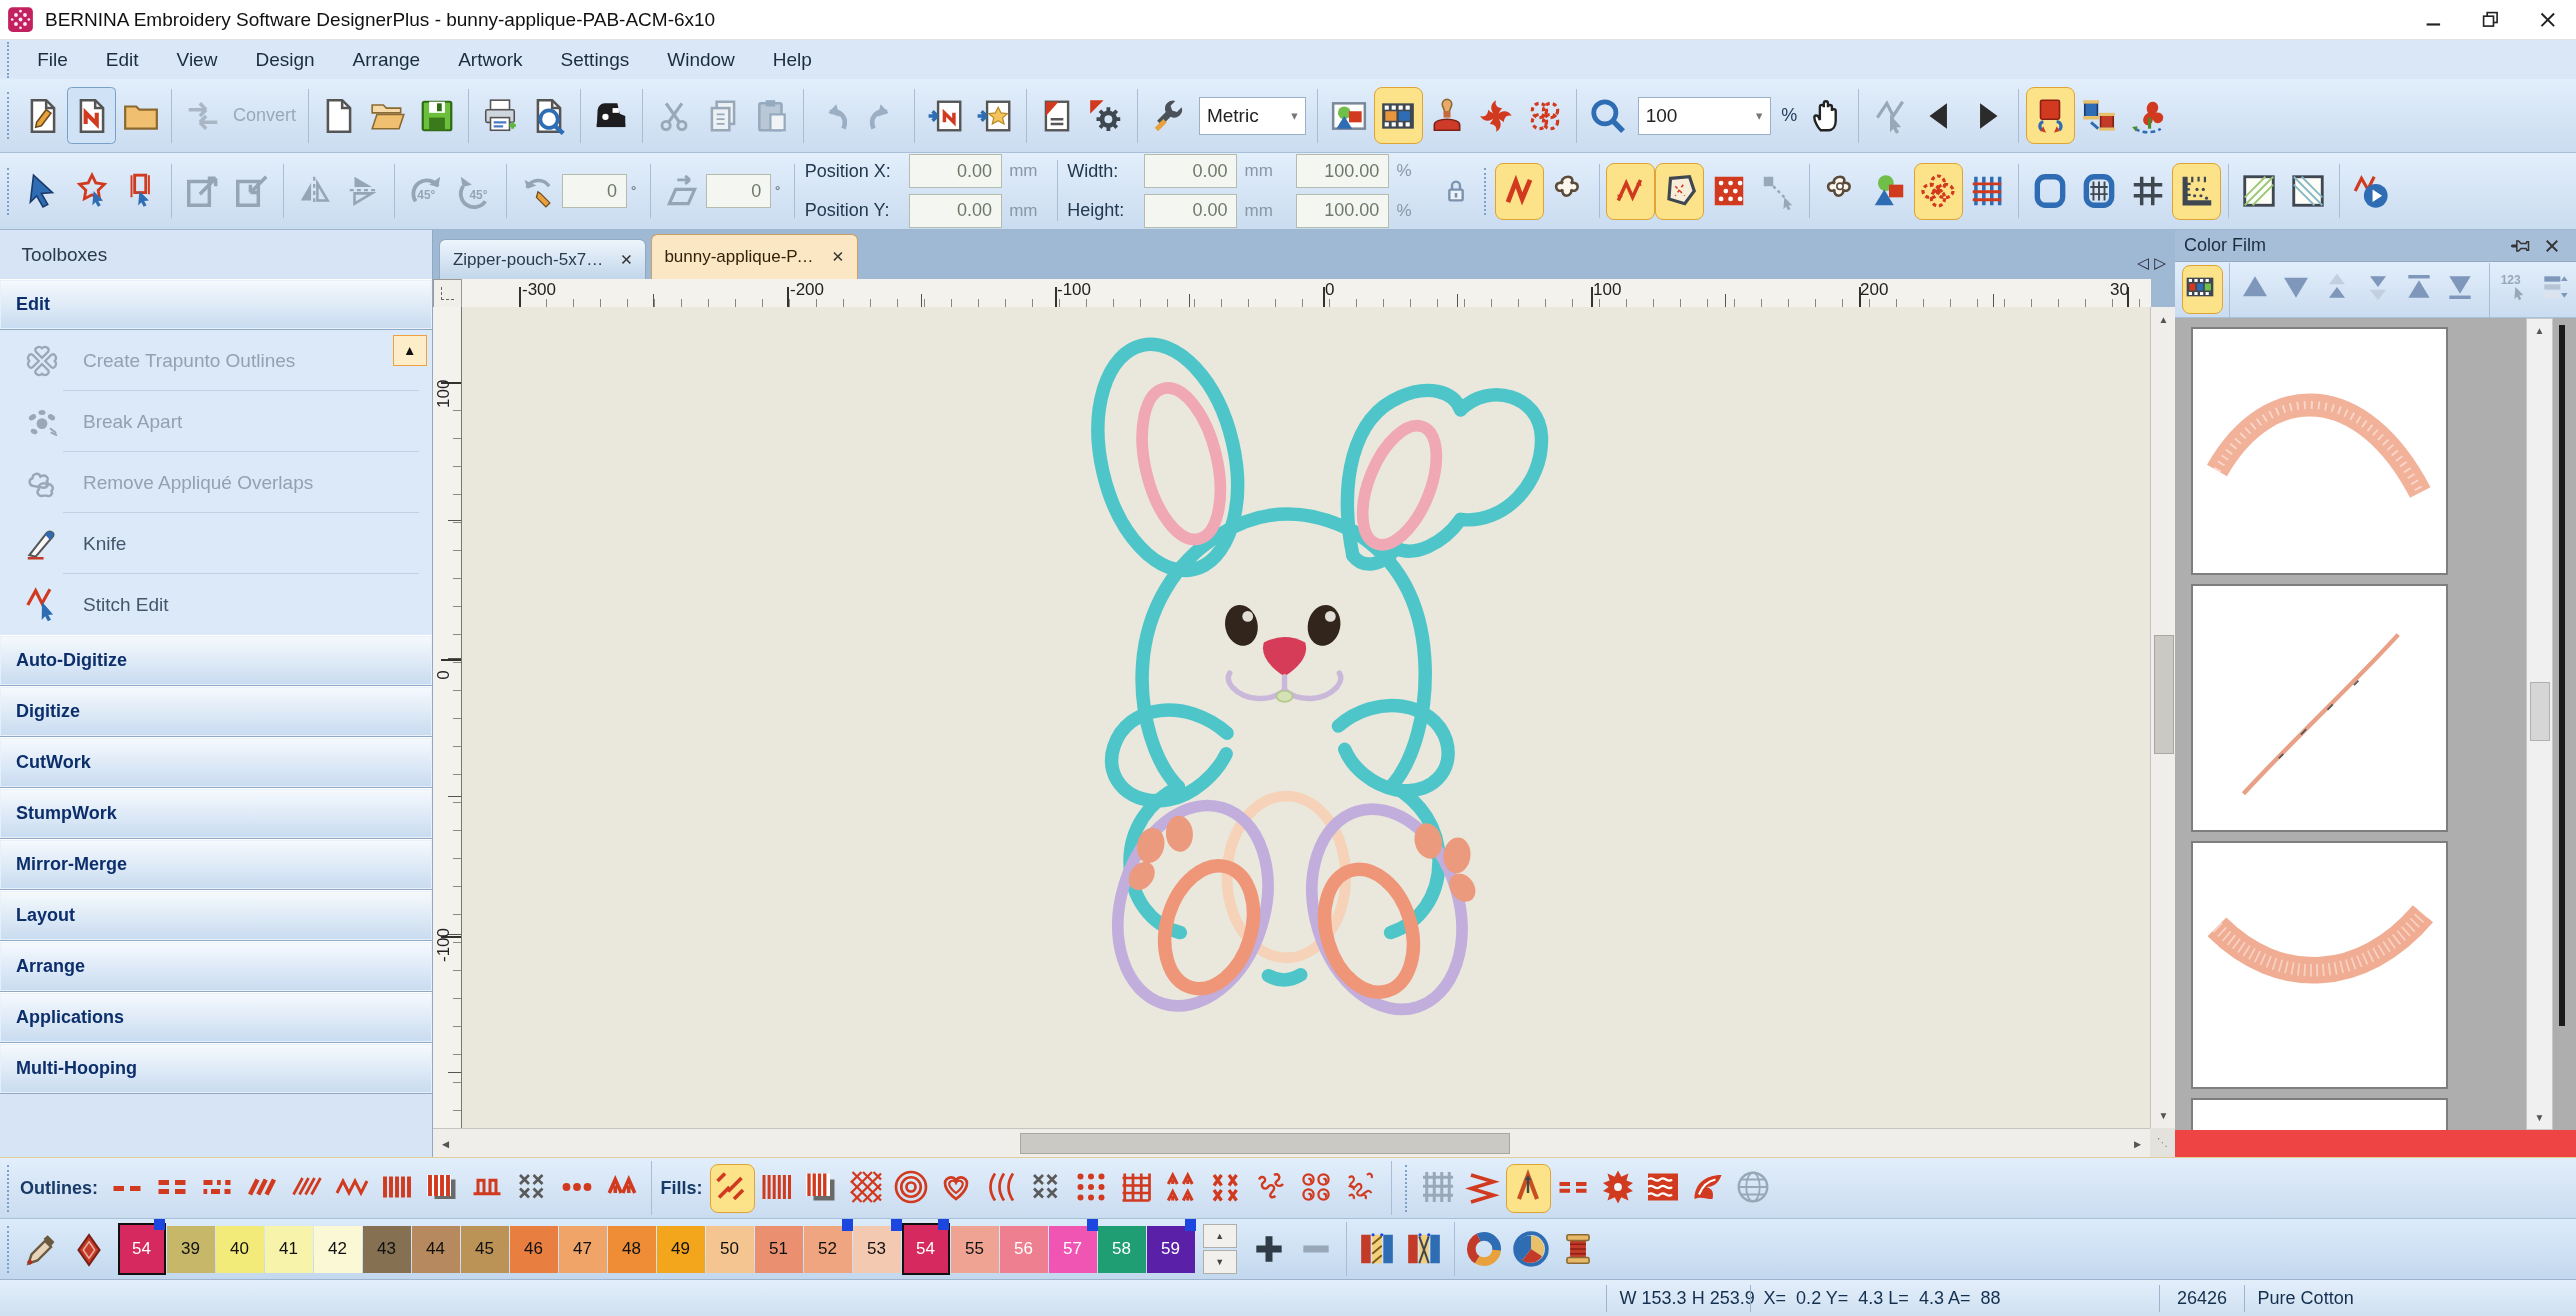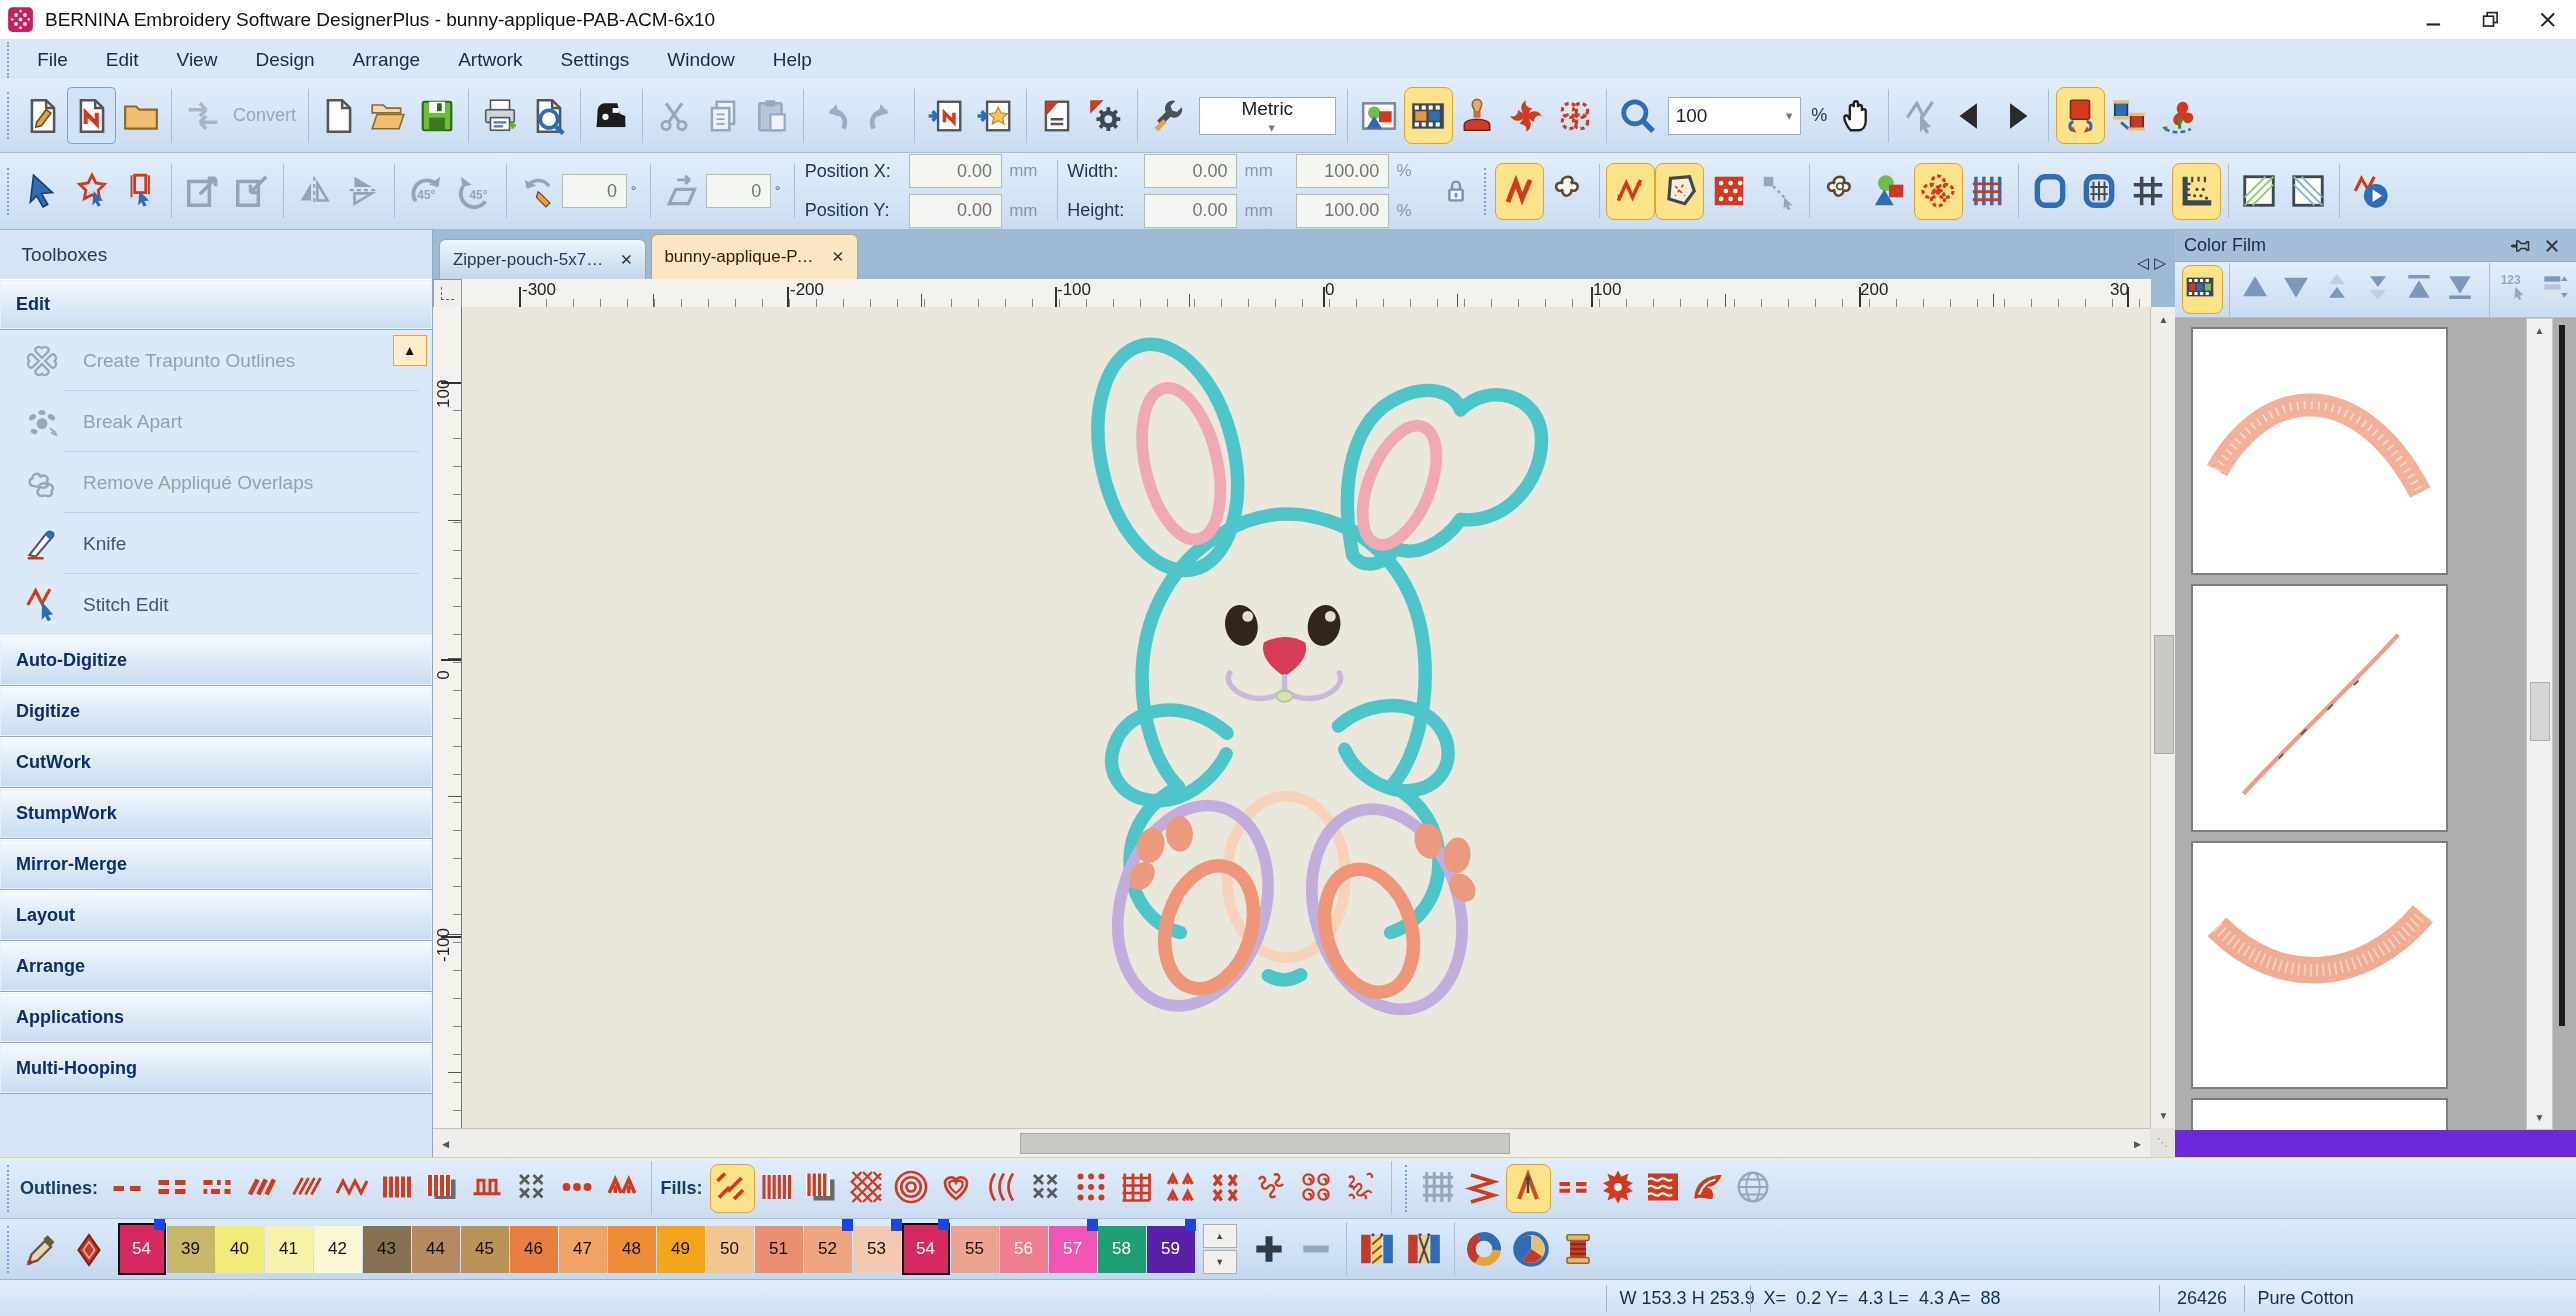--- a/index.html
+++ b/index.html
@@ -75,21 +75,21 @@
   .rlabel-v{position:absolute;left:1.8px;font-size:17px;color:#222;transform:rotate(-90deg);transform-origin:center;width:18px;text-align:center;}
   #canvas{position:absolute;left:29px;top:77px;width:1689px;height:821px;background:#eae8dd;overflow:hidden;}
   #vscroll{position:absolute;right:0;top:77px;width:25px;height:821px;background:#f0eeea;border-left:0.9px solid #c5c3be;}
   #vscroll .arrow{position:absolute;left:0;width:25px;height:25px;display:flex;align-items:center;justify-content:center;font-size:10px;color:#555;}
   #vscroll .thumb{position:absolute;left:2.7px;width:20px;top:328px;height:119px;background:#cbc9c4;border:0.9px solid #a9a7a2;}
   #hscroll{position:absolute;left:0;bottom:0;width:1717px;height:29px;background:#f0eeea;border-top:0.9px solid #c5c3be;}
   #hscroll .arrow{position:absolute;top:0;width:25px;height:29px;display:flex;align-items:center;justify-content:center;font-size:11.7px;color:#555;}
   #hscroll .thumb{position:absolute;top:3.6px;left:587px;width:490px;height:21.6px;background:#cbc9c4;border:0.9px solid #a9a7a2;}
   #corner{position:absolute;right:0;bottom:0;width:25px;height:29px;background:#e4e2dd;display:flex;align-items:center;justify-content:center;color:#888;font-size:10.8px;}
   
-  #cfpanel{position:absolute;left:2175px;top:0;width:401px;height:927px;background:#6d28d9;}
+  #cfpanel{position:absolute;left:2175px;top:0;width:401px;height:927px;background:#ef4444;}
   #cf-header{height:32px;background:#a7bed8;display:flex;align-items:center;padding:0 9px;border-bottom:0.9px solid #90a9c4;}
   #cf-header .cftitle{font-size:18px;color:#1c2c3e;flex:1;}
   #cf-header .hbtn{width:30.5px;height:27px;display:flex;align-items:center;justify-content:center;}
   #cf-toolbar{height:56px;display:flex;align-items:center;padding-left:7.2px;background:linear-gradient(#e2eefb,#cadcf0);border-bottom:0.9px solid #a8bfd8;}
   #cf-toolbar .tbtn{width:41px;height:49px;justify-content:flex-end;}
   #cf-toolbar .tbtn svg{width:32px;height:32px;}
   #cf-content{position:absolute;left:0;top:88px;width:401px;height:812px;background:#aeaeae;overflow:hidden;}
   .cf-thumb{position:absolute;left:16px;width:257px;height:248px;background:#fff;border:2.7px solid #7e7e7e;}
   .cf-thumb svg{width:100%;height:100%;}
   #cf-scroll{position:absolute;left:351px;top:0;width:27px;height:812px;background:#f0f0f0;border:0.9px solid #c8c8c8;}
@@ -357,21 +357,21 @@
       </span>
       <span class="tsep"></span>
       <span class="tbtn">
         <span style="display: flex; width: 38px; height: 38px;">
           <svg viewBox="0 0 24 24" xmlns="http://www.w3.org/2000/svg">
             <path d="M20 6.5a5 5 0 01-7 6L7.5 18l-3-3L10 9.5a5 5 0 016-7L13 5.5l1 3 3 1z" fill="#4a5158"></path>
             <path d="M4 20.5l5.5-5.5" stroke="#e8a13c" stroke-width="3"></path>
           </svg>
         </span>
       </span>
-      <div class="combo" style="width: 137px; flex-direction: column;">
+      <div class="combo" style="width: 107px;">
         <span class="val">Metric</span>
         <span class="arr">▾</span>
       </div>
       <span class="tsep"></span>
       <span class="tbtn">
         <span style="display: flex; width: 38px; height: 38px;">
           <svg viewBox="0 0 24 24" xmlns="http://www.w3.org/2000/svg">
             <rect x="2" y="4" width="20" height="16" fill="#fff" stroke="#7b8a99" stroke-width="1.6"></rect>
             <circle cx="9" cy="10" r="4" fill="#6fbf4a"></circle>
             <rect x="12" y="9" width="8" height="7" fill="#d13a1f"></rect>

